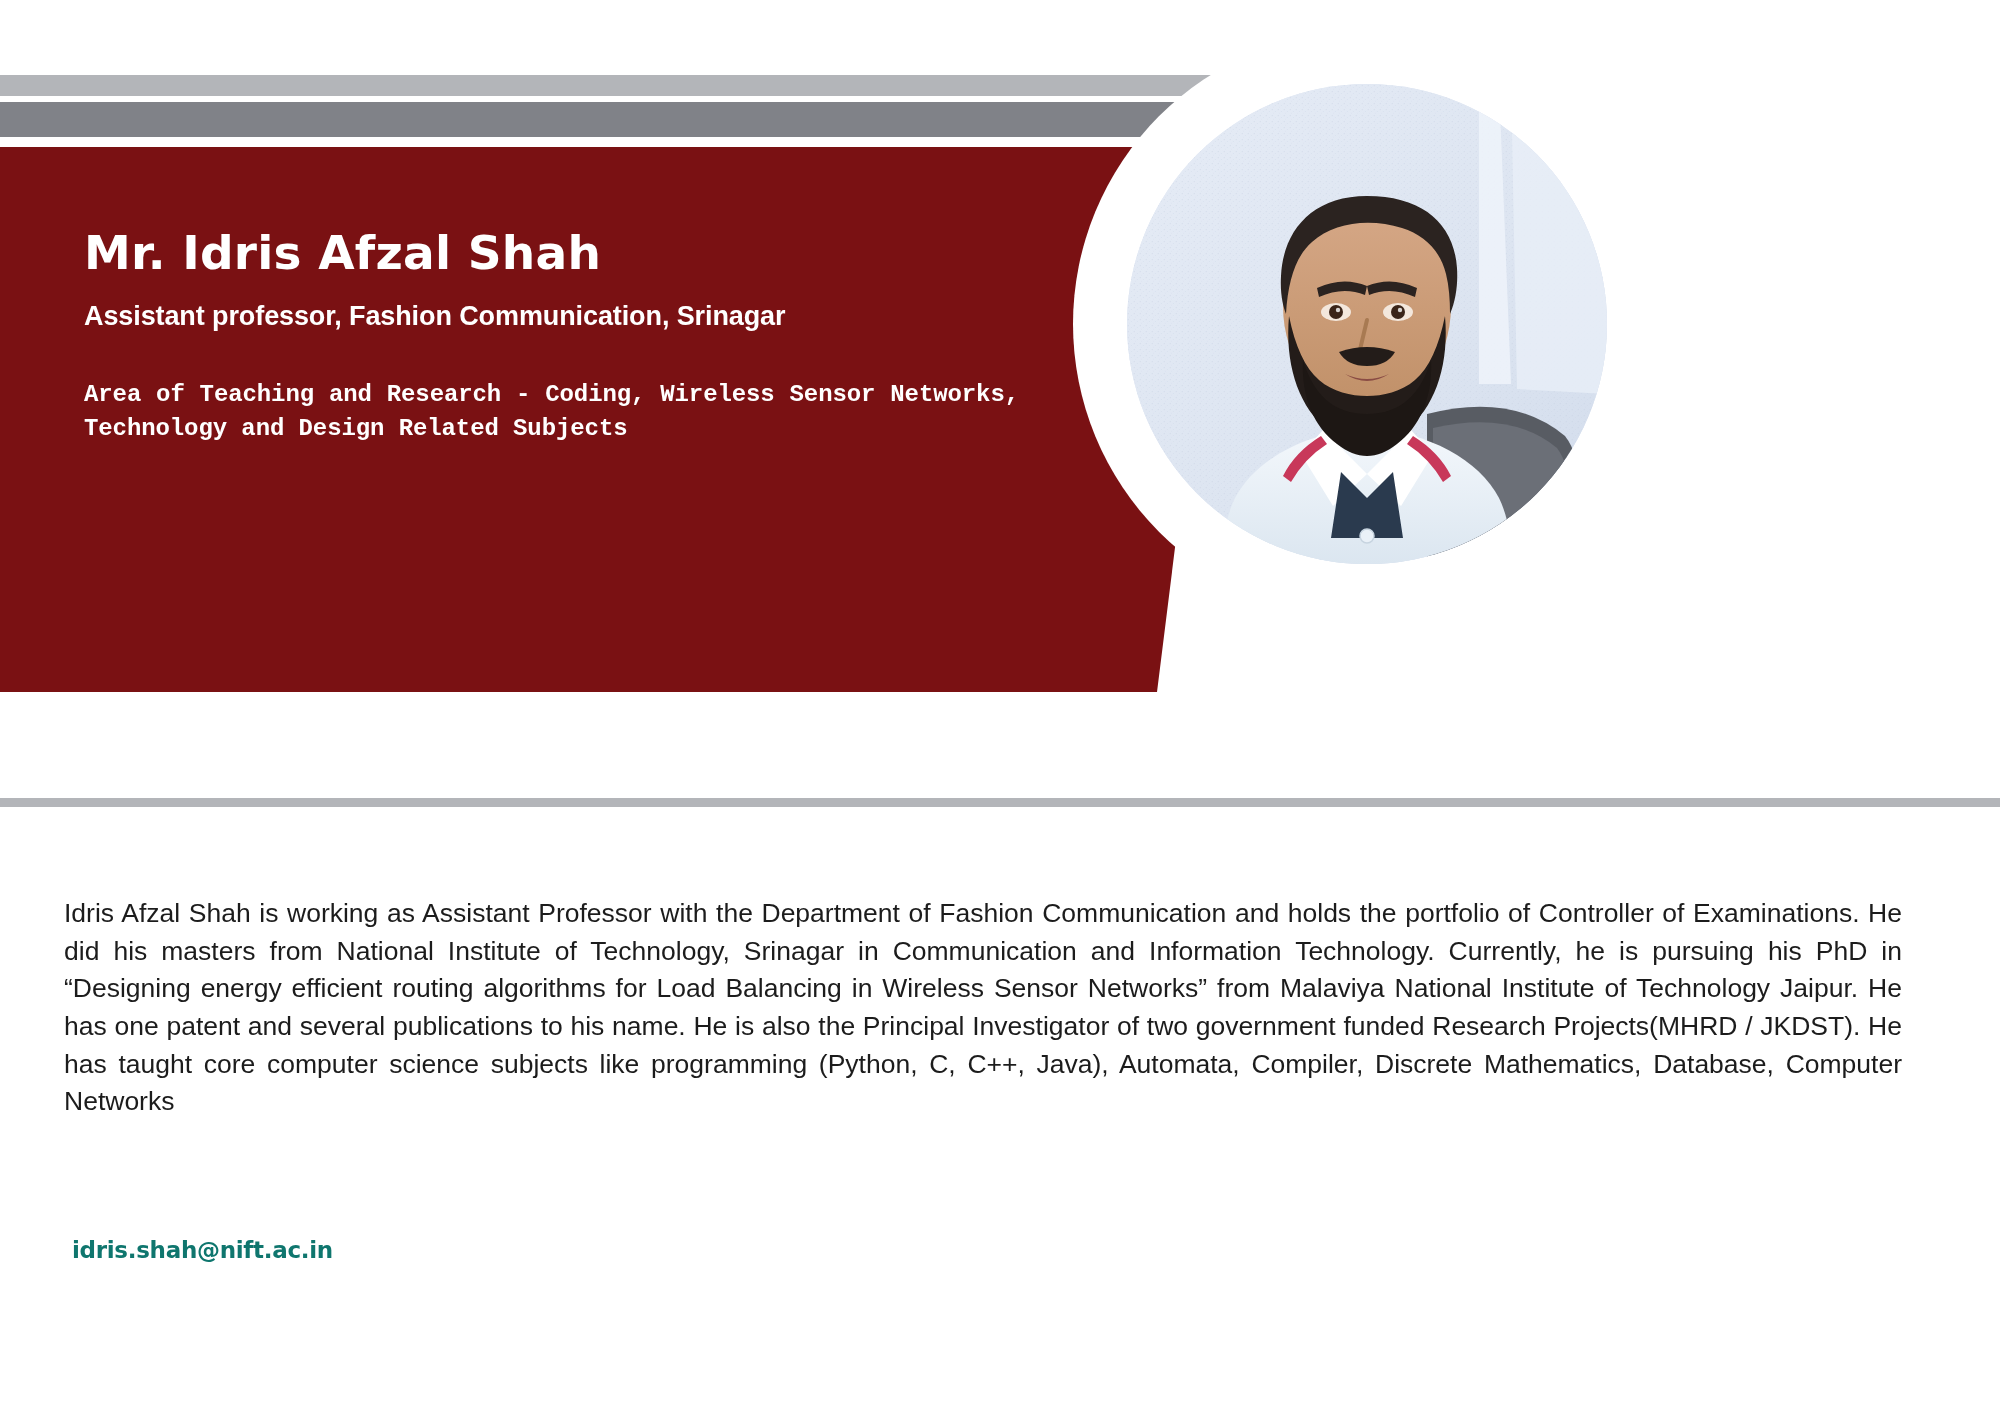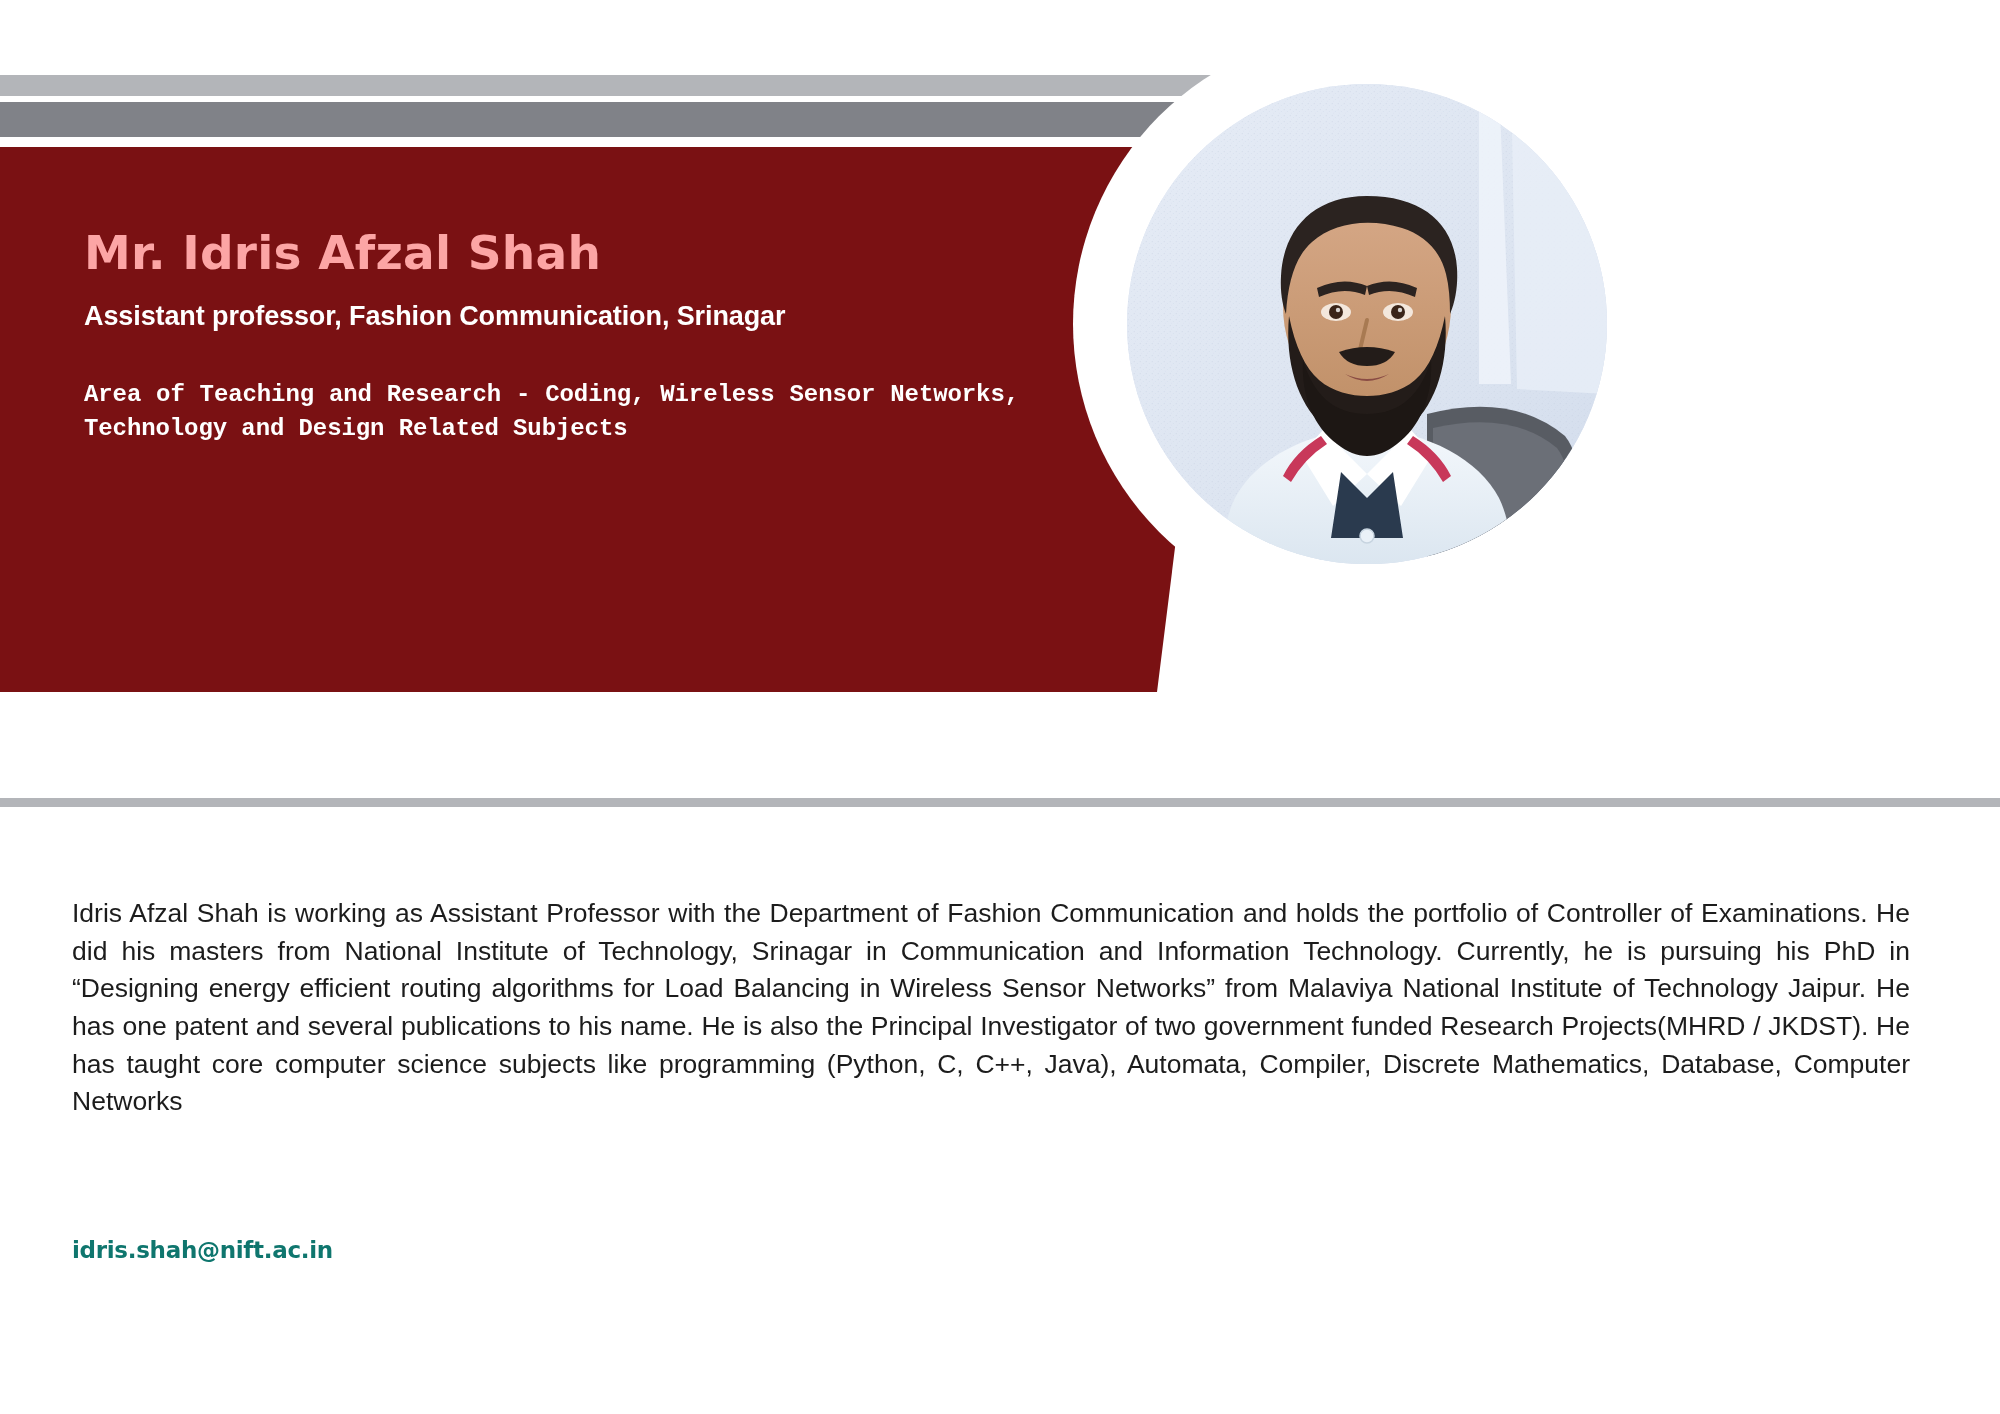--- a/index.html
+++ b/index.html
@@ -55,21 +55,21 @@
     left: 84px;
     top: 80px;
     width: 930px;
   }
 
   .name {
     font-family: "DejaVu Sans", sans-serif;
     font-weight: 700;
     font-size: 47px;
     letter-spacing: 0.2px;
-    color: #fca5a5;
+    color: #ffffff;
     line-height: 1.1;
   }
 
   .designation {
     margin-top: 22px;
     font-family: "Liberation Sans", sans-serif;
     font-weight: 700;
     font-size: 27px;
     color: #ffffff;
     letter-spacing: -0.1px;
@@ -119,21 +119,21 @@
     left: 0;
     top: 798px;
     width: 2000px;
     height: 9px;
     background: #b3b5b9;
   }
 
   
   .bio {
     position: absolute;
-    left: 72px;
+    left: 64px;
     top: 895px;
     width: 1838px;
     font-family: "Liberation Sans", sans-serif;
     font-size: 26.5px;
     line-height: 1.42;
     color: #1c1c1c;
     text-align: justify;
     text-justify: inter-word;
   }
 

